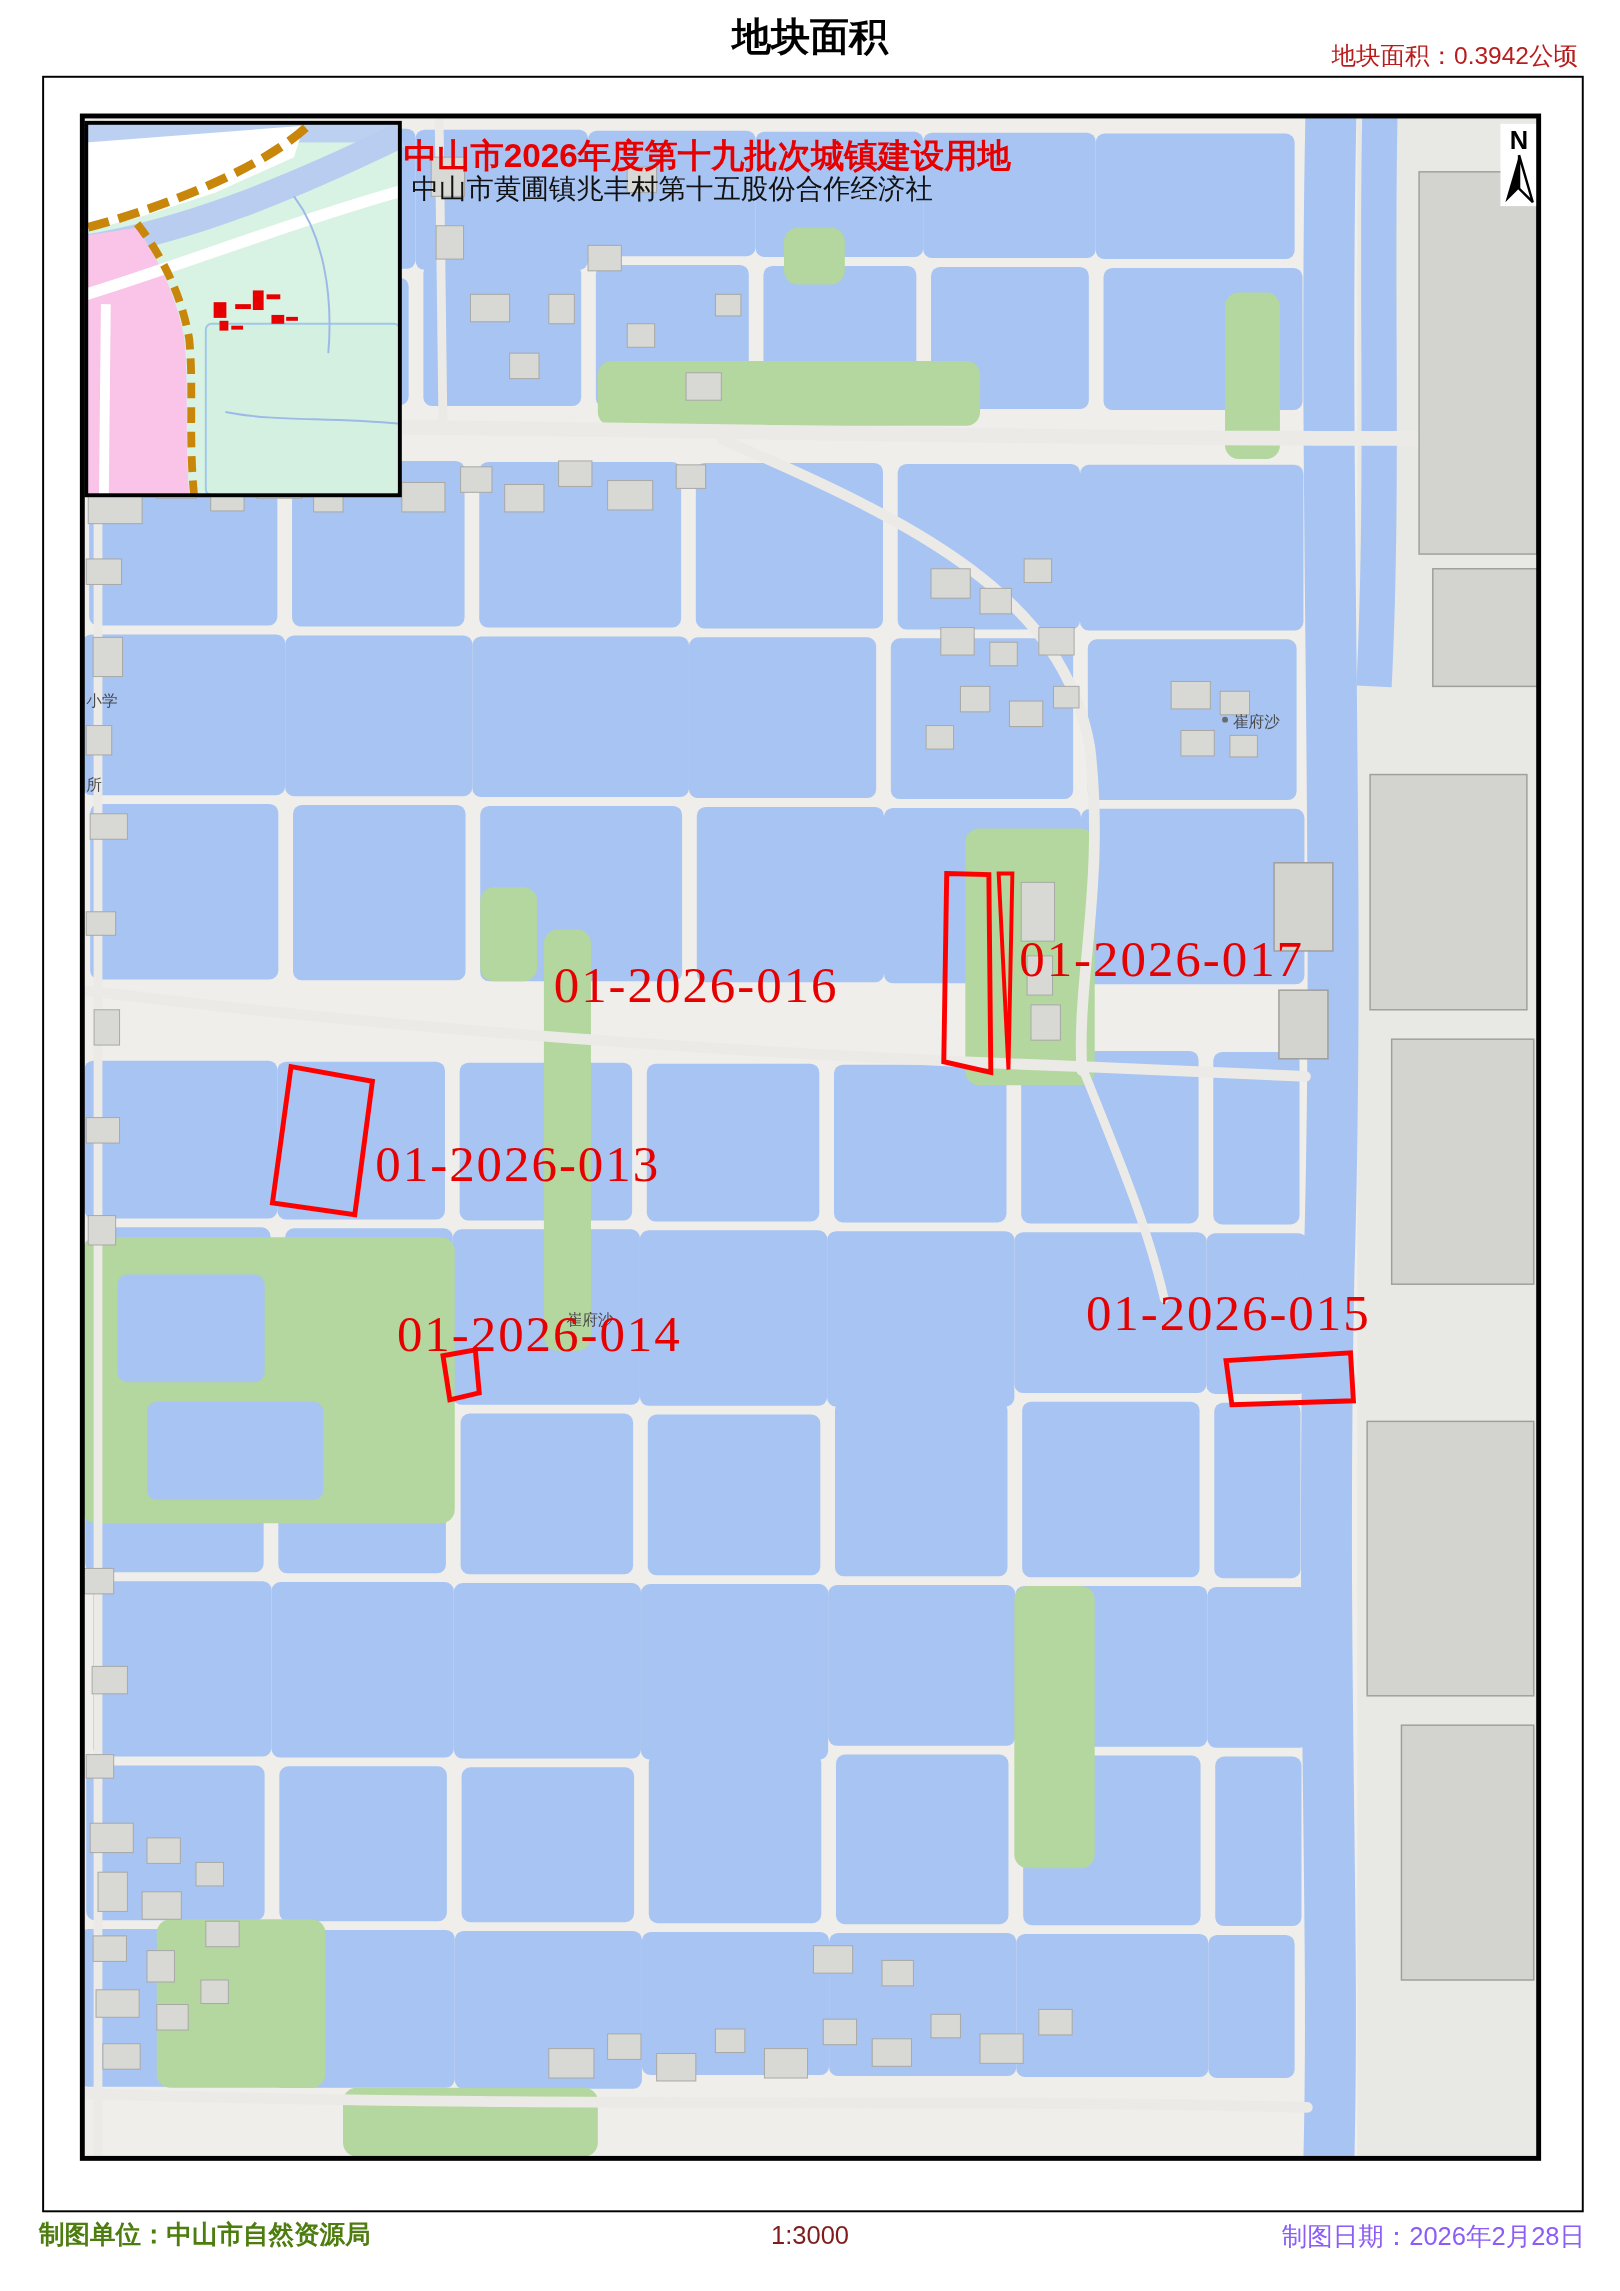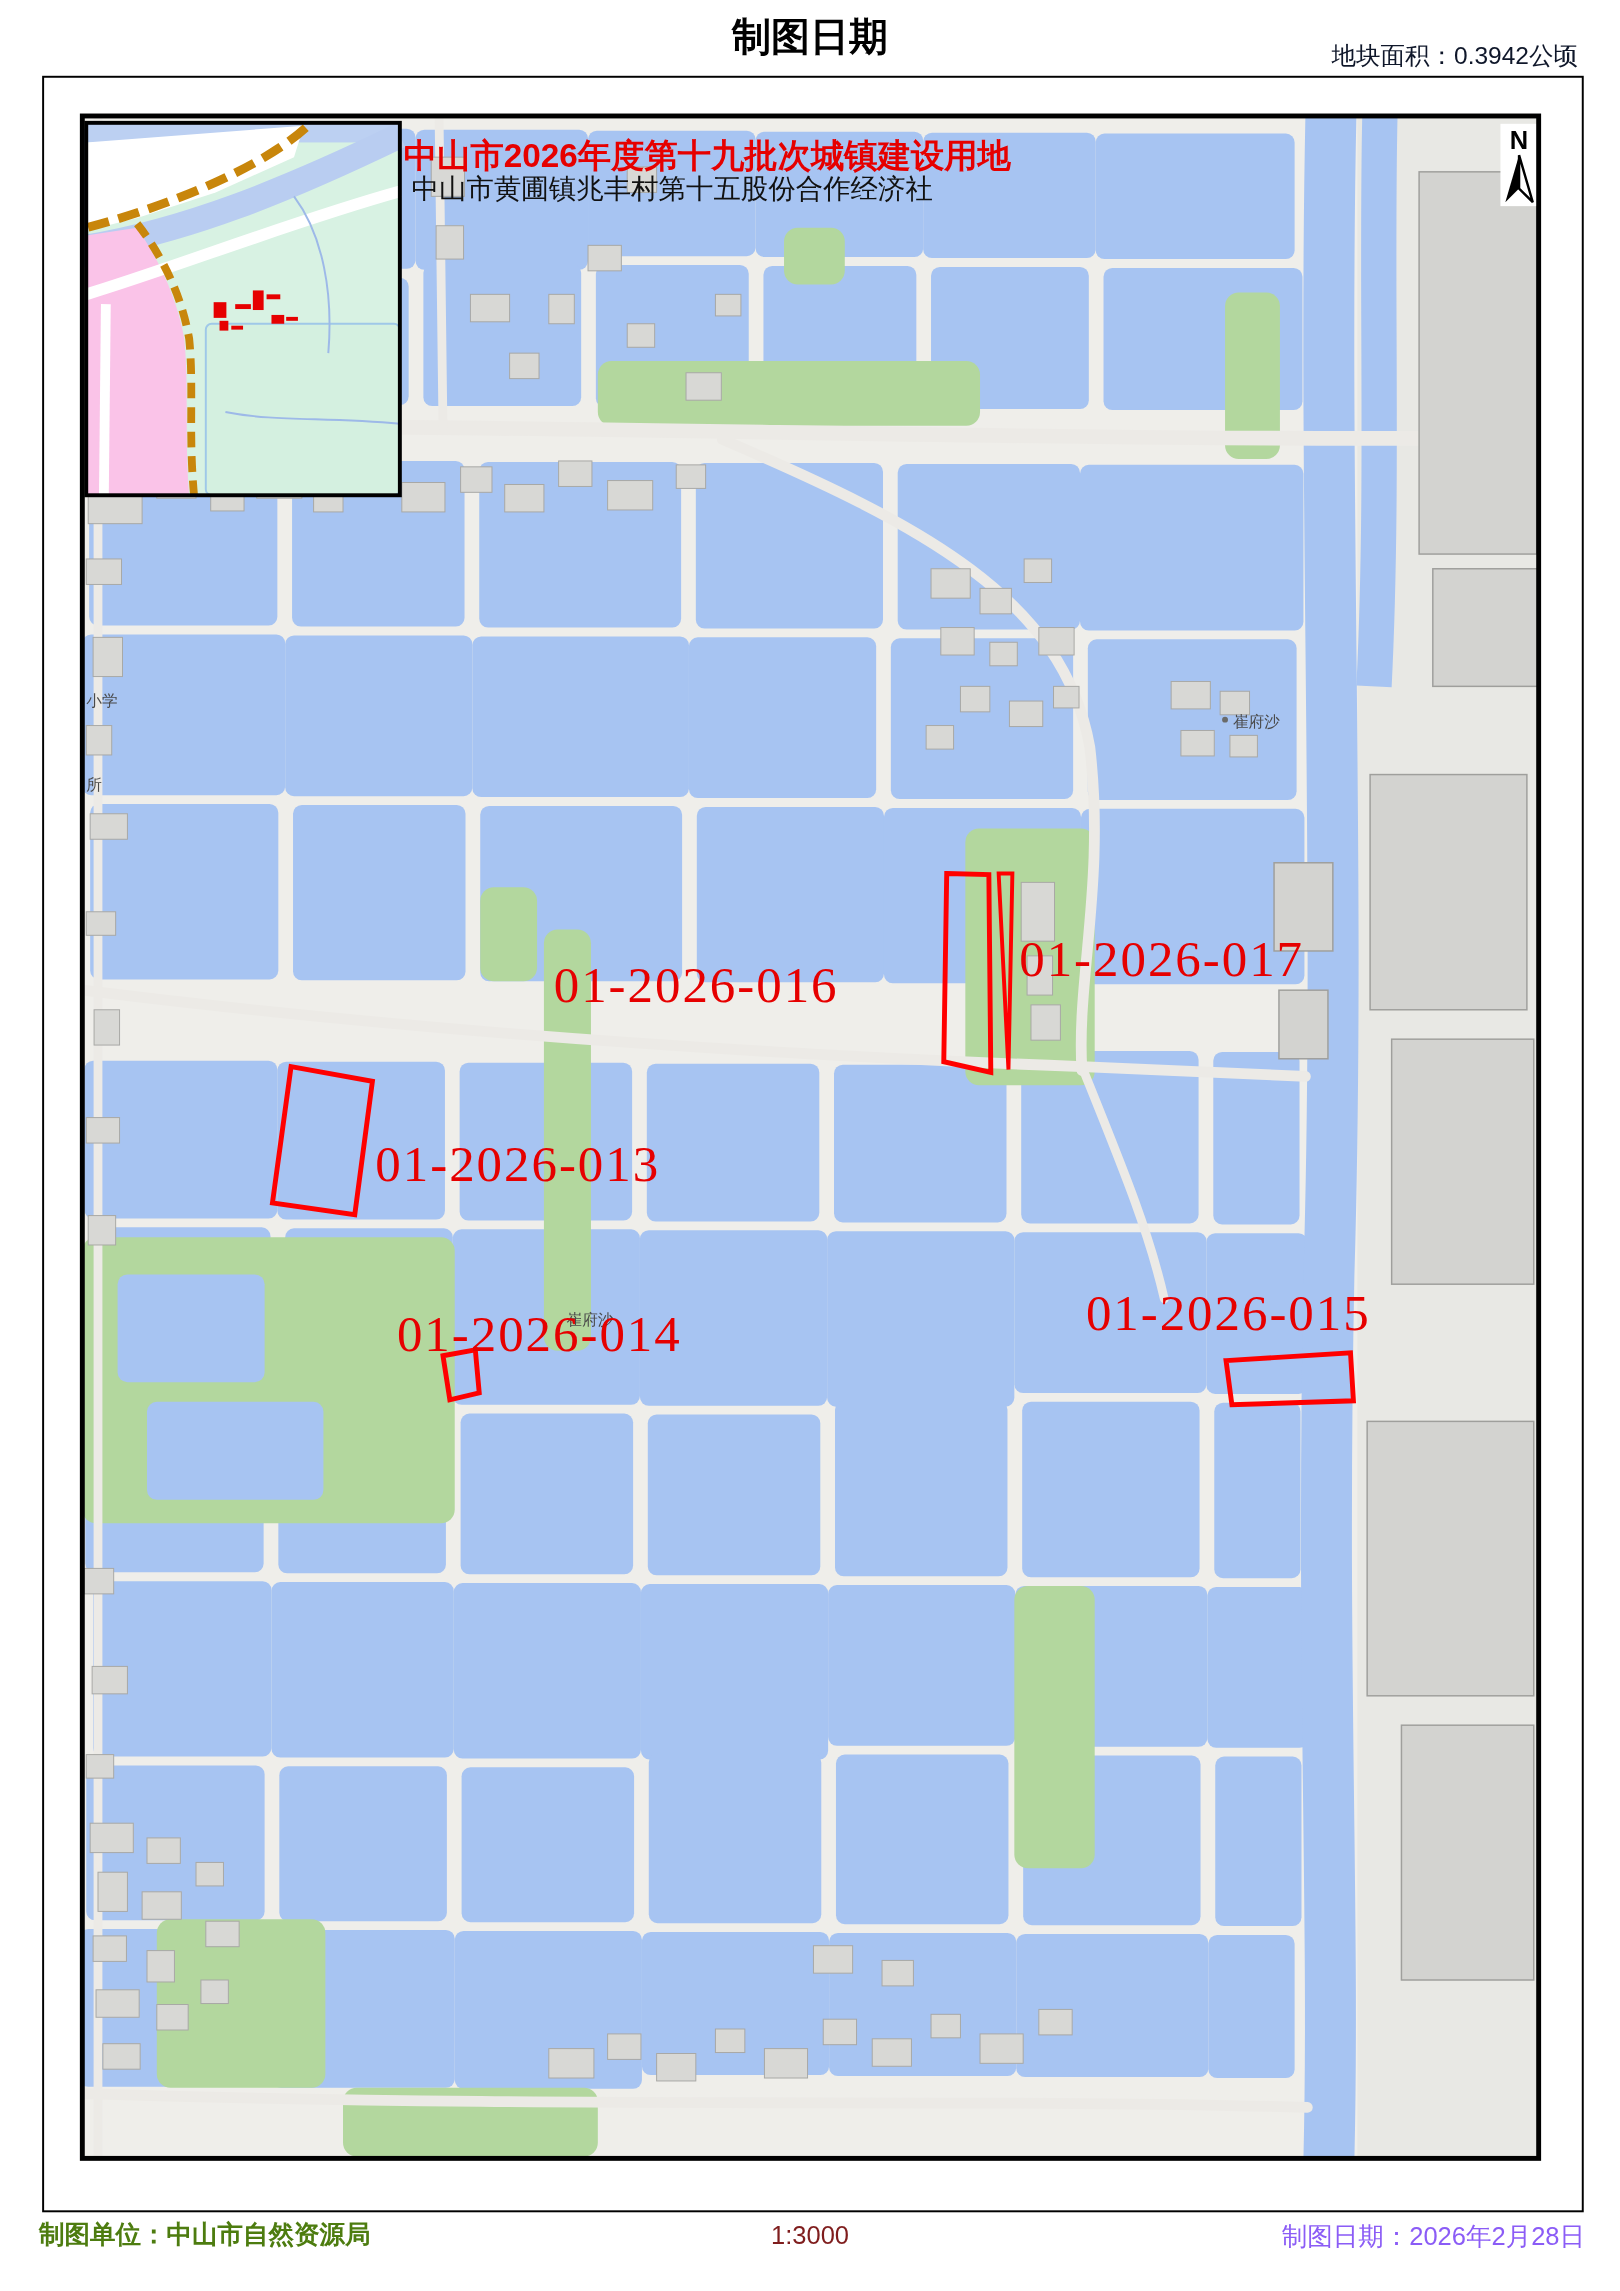--- a/index.html
+++ b/index.html
@@ -1,36 +1,36 @@
 <!DOCTYPE html>
 <html><head>
 <meta charset="utf-8">
 <style>
   html,body{margin:0;padding:0;background:#ffffff;}
   .page{position:relative;width:1620px;height:2292px;background:#fff;overflow:hidden;
         font-family:"Liberation Sans",sans-serif;}
   .page-title{position:absolute;left:810px;top:9.8px;transform:translateX(-50%);
      font-size:39px;font-weight:bold;color:#000;white-space:nowrap;}
-  .area-note{position:absolute;right:42px;top:39px;font-size:24.5px;color:#0f172a;white-space:nowrap;}
+  .area-note{position:absolute;right:42px;top:39px;font-size:24.5px;color:#b91c1c;white-space:nowrap;}
   .footer-agency{position:absolute;left:39px;top:2217px;font-size:25.5px;font-weight:bold;color:#4d7c0f;white-space:nowrap;}
   .footer-scale{position:absolute;left:810px;top:2221px;transform:translateX(-50%);font-size:25.5px;color:#7f1d1d;}
   .footer-date{position:absolute;right:35px;top:2219px;font-size:25.5px;color:#8b5cf6;white-space:nowrap;}
   svg text{user-select:none;}
   .batch-title{font-size:34px;font-weight:bold;fill:#e60000;font-family:"Liberation Sans",sans-serif;}
   .coop-subtitle{font-size:28px;fill:#111;font-family:"Liberation Sans",sans-serif;}
   .plabel{font-size:52px;fill:#e60000;font-family:"Liberation Serif",serif;letter-spacing:2px;}
   .microlabel{font-size:16px;fill:#4a4a4a;font-family:"Liberation Sans",sans-serif;}
   .nletter{font-size:26px;font-weight:bold;fill:#000;font-family:"Liberation Sans",sans-serif;}
 </style>
 </head>
 <body>
 
 <div class="page">
 
-  <div class="page-title">制图日期</div>
+  <div class="page-title">地块面积</div>
   <div class="area-note">地块面积：0.3942公顷</div>
 
   <svg width="1620" height="2292" viewBox="0 0 1653 2338" style="position:absolute;left:0;top:0;">
     <defs>
       <clipPath id="mapclip">
           <rect x="84" y="118" width="1486" height="2084"></rect>
         </clipPath>
     </defs>
 
     <g clip-path="url(#mapclip)">

